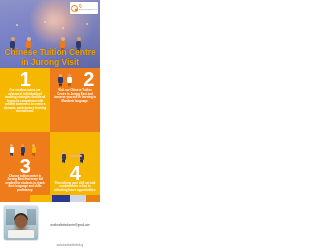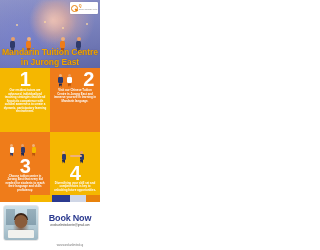--- a/index.html
+++ b/index.html
@@ -157,21 +157,21 @@
       <div class="head" style="background:#f0b07a;"></div>
       <div class="body" style="background:#ef7c1a;"></div>
       <div class="legs" style="background:#b9560d;"></div>
     </div>
     <div class="kid" style="left:76px;">
       <div class="head" style="background:#e8a06a;"></div>
       <div class="body" style="background:#2f3a6b;"></div>
       <div class="legs"></div>
     </div>
 
-    <div class="hdr-title">Mandarin Tuition Centre in Jurong East</div>
+    <div class="hdr-title">Chinese Tuition Centre in Jurong Visit</div>
   </div>
 
   <div class="grid">
 
     <div class="cell c1 cell-top">
       <div class="num">1</div>
       <div class="celltext">Our resident tutors are advanced, individualized teaching strategies that blend linguistic competence with cultural awareness to create a dynamic, participatory learning environment.</div>
     </div>
 
     <div class="cell c2 cell-top">
@@ -245,18 +245,17 @@
     </div>
 
     <div class="fphoto">
       <div class="shelf"></div>
       <div class="shelf2"></div>
       <div class="hair"></div>
       <div class="face"></div>
       <div class="book"></div>
     </div>
 
-    <div class="booknow">Book Now</div>
     <div class="femail">wordsunlimitedcentre@gmail.com</div>
     <div class="fweb">www.wordsunlimited.sg</div>
   </div>
 
 </div>
 
 </body></html>

